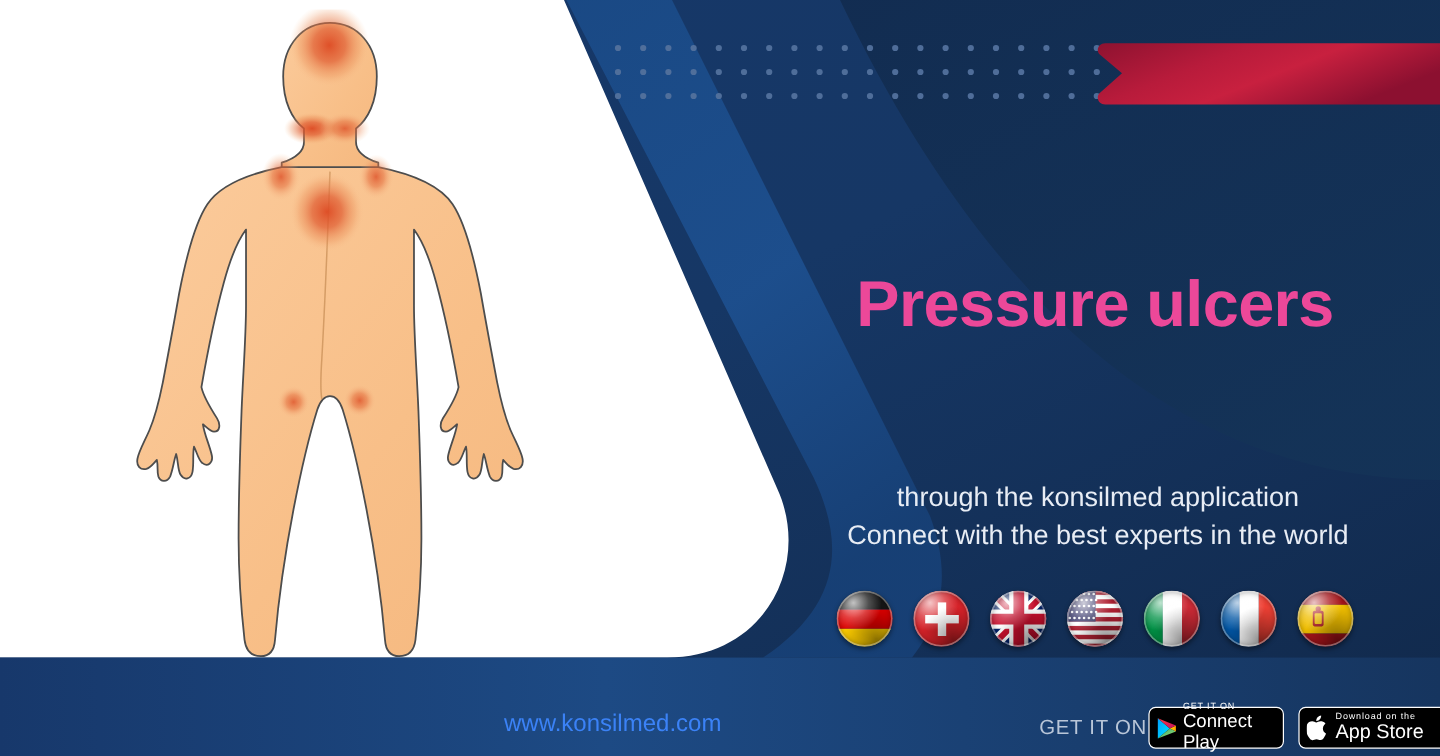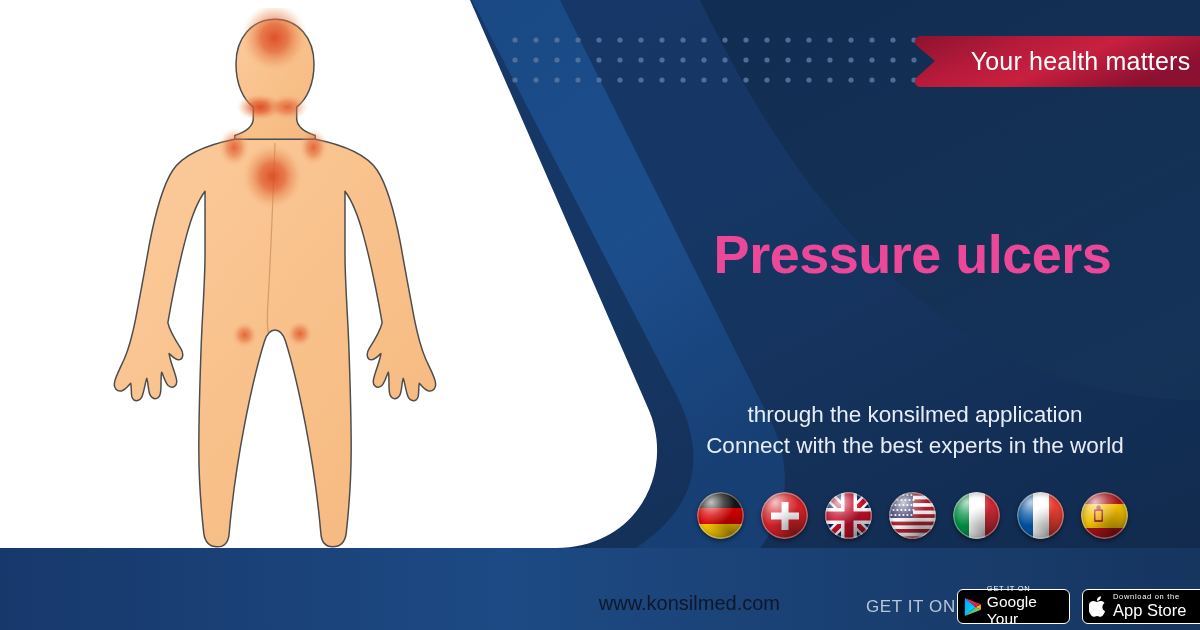--- a/index.html
+++ b/index.html
@@ -58,22 +58,22 @@
   }
   .flag .rim{
     position:absolute;inset:0;border-radius:50%;
     box-shadow:inset 0 0 0 1.5px rgba(255,255,255,.35), inset 0 0 6px rgba(0,0,0,.5);
     pointer-events:none;
   }
   .logo{
     position:absolute;left:10px;top:554px;width:118px;height:72px;
   }
   .site-url{
-    position:absolute;left:420px;top:592px;width:360px;text-align:right;
-    color:#0f172a;font-size:20px;font-weight:400;
+    position:absolute;left:420px;top:592px;width:360px;text-align:left;
+    color:#3b82f6;font-size:20px;font-weight:400;
   }
   .getiton{
     position:absolute;left:866px;top:597px;
     color:#b9c6d8;font-size:17px;letter-spacing:.6px;font-weight:400;
   }
   .badge{
     position:absolute;top:589px;height:35px;border-radius:6px;
     background:#000;border:1.4px solid #ffffff;
     display:flex;align-items:center;box-sizing:border-box;
   }
@@ -316,21 +316,20 @@
         <linearGradient id="redGrad" x1="0" y1="0" x2="1" y2="0.45">
           <stop offset="0%" stop-color="#8e1230"></stop>
           <stop offset="38%" stop-color="#b81b3b"></stop>
           <stop offset="62%" stop-color="#c8203f"></stop>
           <stop offset="100%" stop-color="#8c1030"></stop>
         </linearGradient>
       </defs>
       <path d="M 8 4 C 3 4 0 9 3 13 L 22 29 L 3 46 C 0 50 3 55 8 55
                L 287 55 L 287 4 Z" fill="url(#redGrad)"></path>
     </svg>
-    <div class="ribbon-label">Your health matters</div>
   </div>
 
   <div class="headline">Pressure ulcers</div>
 
   <div class="subtitle">
     <div>through the konsilmed application</div>
     <div>Connect with the best experts in the world</div>
   </div>
 
   <div class="flags" id="flag-row">
@@ -479,21 +478,21 @@
             <stop offset="100%" stop-color="#9fe870"></stop>
         </linearGradient>
       </defs>
       <path d="M1 1 L13 11 L1 21 Z" fill="url(#gpBlue)"></path>
       <path d="M13 11 L19 8 L19 14 Z" fill="url(#gpYel)"></path>
       <path d="M1 21 L13 11 L19 14 Z" fill="url(#gpGrn)"></path>
       <path d="M1 1 L13 11 L19 8 Z" fill="url(#gpRed)"></path>
     </svg>
     <span class="txt">
       <span class="small">GET IT ON</span>
-      <span class="big">Google Your</span>
+      <span class="big">Connect Play</span>
     </span>
   </div>
 
   <div class="badge badge-as">
     <svg width="19" height="23" viewBox="0 0 19 23">
       <path d="M13.4 12.1c0-2.6 2.1-3.9 2.2-4-1.2-1.8-3.1-2-3.8-2-1.6-.2-3.1.9-3.9.9-.8 0-2.1-.9-3.4-.9-1.8 0-3.4 1-4.3 2.6-1.8 3.2-.5 7.9 1.3 10.5.9 1.3 1.9 2.7 3.2 2.6 1.3-.05 1.8-.85 3.4-.85 1.5 0 2 .85 3.4.8 1.4-.02 2.3-1.3 3.1-2.6.98-1.5 1.4-2.95 1.4-3-.03-.02-2.6-1.05-2.6-4.1z" fill="#ffffff"></path>
       <path d="M10.9 4.4c.7-.85 1.2-2.05 1.05-3.2-1.02.04-2.25.68-2.98 1.53-.65.75-1.22 1.95-1.07 3.1 1.14.09 2.3-.58 3-1.43z" fill="#ffffff"></path>
     </svg>
     <span class="txt">
       <span class="small">Download on the</span>

